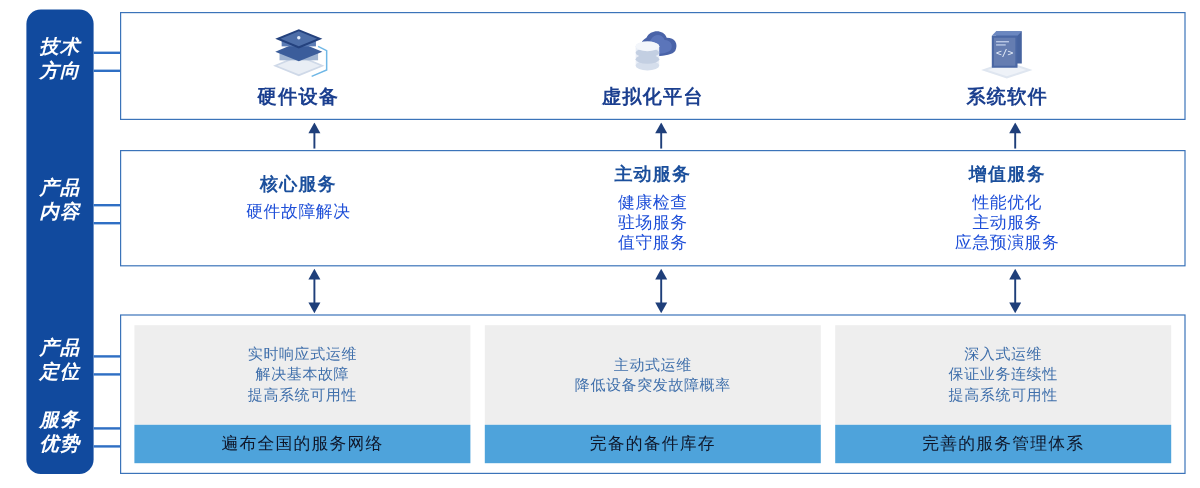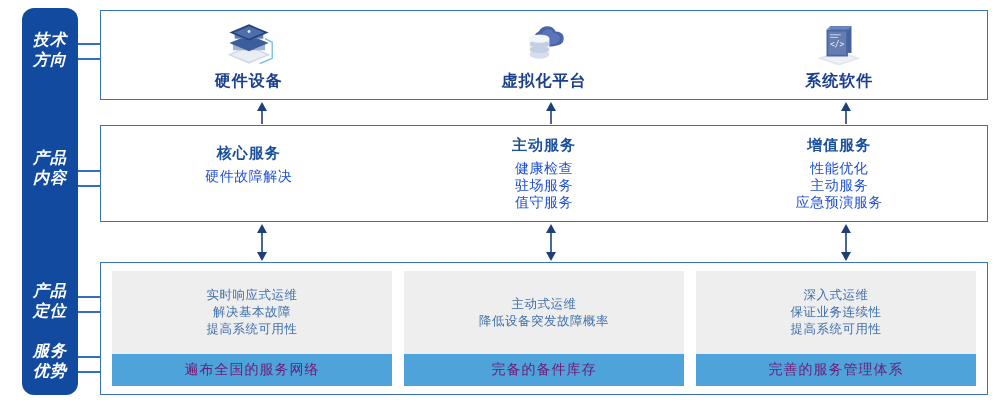--- a/index.html
+++ b/index.html
@@ -45,21 +45,21 @@
   
   .pos-wrap{position:absolute;left:100px;top:262px;width:888px;height:133px;
             box-sizing:border-box;padding:9px 12px;display:flex;
             flex-direction:column;gap:0;}
   .pos-row{display:flex;gap:12px;flex:1;}
   .pos-cell{flex:1;background:#eeeeee;display:flex;flex-direction:column;
             align-items:center;justify-content:center;}
   .pos-line{color:#3f6fab;font-size:12.5px;line-height:17px;letter-spacing:.5px;}
   .adv-row{display:flex;gap:12px;height:32px;}
   .adv-cell{flex:1;background:#4ea3db;display:flex;align-items:center;
-            justify-content:center;color:#701a75;font-size:14px;letter-spacing:1px;}
+            justify-content:center;color:#0f172a;font-size:14px;letter-spacing:1px;}
 
   
   .arrow{position:absolute;}
 </style>
 </head>
 <body>
 
 <div id="stage">
 
   <div class="rail"></div>

